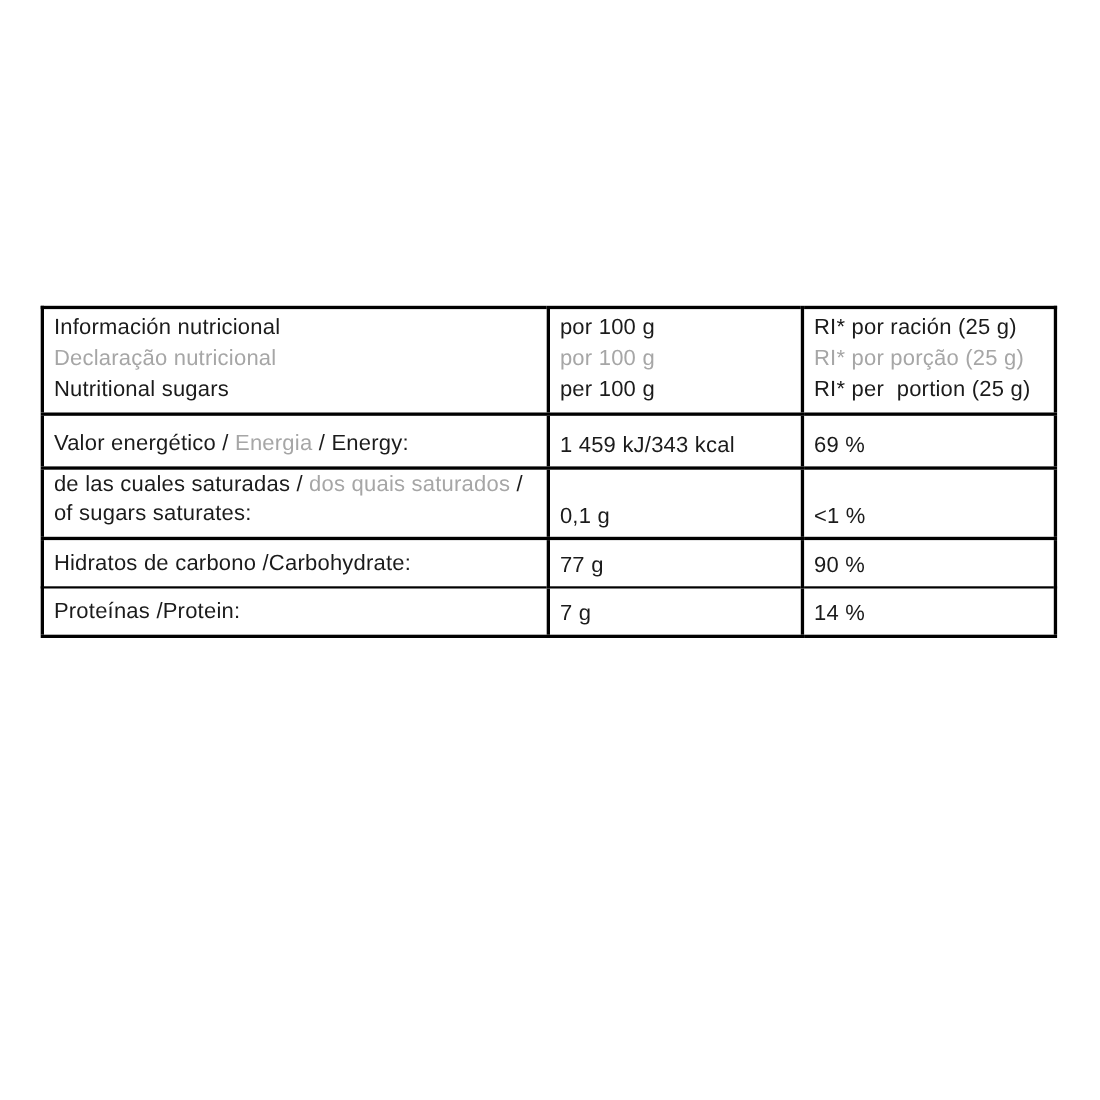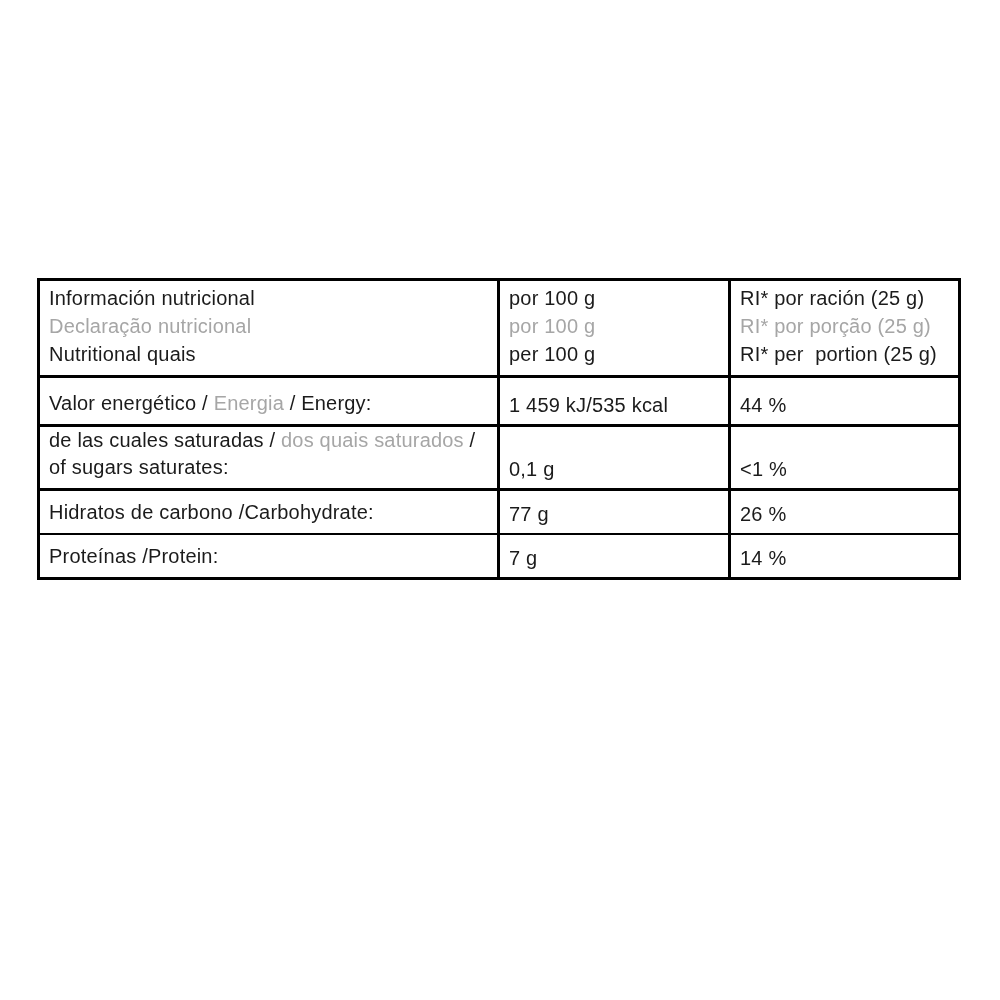--- a/index.html
+++ b/index.html
@@ -73,56 +73,56 @@
     <colgroup>
       <col style="width:460px">
       <col style="width:231px">
       <col style="width:230px">
     </colgroup>
     <thead>
       <tr class="header-row">
         <th class="c1">
           <div class="hline">Información nutricional</div>
           <div class="hline muted">Declaração nutricional</div>
-          <div class="hline">Nutritional quais</div>
+          <div class="hline">Nutritional sugars</div>
         </th>
         <th class="c2">
           <div class="hline">por 100 g</div>
           <div class="hline muted">por 100 g</div>
           <div class="hline">per 100 g</div>
         </th>
         <th class="c3">
           <div class="hline">RI* por ración (25 g)</div>
           <div class="hline muted">RI* por porção (25 g)</div>
           <div class="hline">RI* per  portion (25 g)</div>
         </th>
       </tr>
     </thead>
     <tbody id="rows-body">
         <tr class="sep-thick" style="height: 49px;">
           <td class="c1 label-cell">
             <div class="label-line"><span>Valor energético / </span><span class="muted">Energia</span><span> / Energy:</span></div>
           </td>
-          <td class="c2 value-cell">1 459 kJ/535 kcal</td>
-          <td class="c3 ri-cell">44 %</td>
+          <td class="c2 value-cell">1 459 kJ/343 kcal</td>
+          <td class="c3 ri-cell">69 %</td>
         </tr>
         <tr class="sep-thick" style="height: 60px;">
           <td class="c1 label-cell">
             <div class="label-line"><span>de las cuales saturadas / </span><span class="muted">dos quais saturados</span><span> /</span></div>
             <div class="label-line"><span>of sugars saturates:</span></div>
           </td>
           <td class="c2 value-cell">0,1 g</td>
           <td class="c3 ri-cell">&lt;1 %</td>
         </tr>
         <tr class="sep-thin" style="height: 44px;">
           <td class="c1 label-cell">
             <div class="label-line"><span>Hidratos de carbono /Carbohydrate:</span></div>
           </td>
           <td class="c2 value-cell">77 g</td>
-          <td class="c3 ri-cell">26 %</td>
+          <td class="c3 ri-cell">90 %</td>
         </tr>
         <tr class="sep-thick" style="height: 45px;">
           <td class="c1 label-cell">
             <div class="label-line"><span>Proteínas /Protein:</span></div>
           </td>
           <td class="c2 value-cell">7 g</td>
           <td class="c3 ri-cell">14 %</td>
         </tr>
       </tbody>
   </table>

